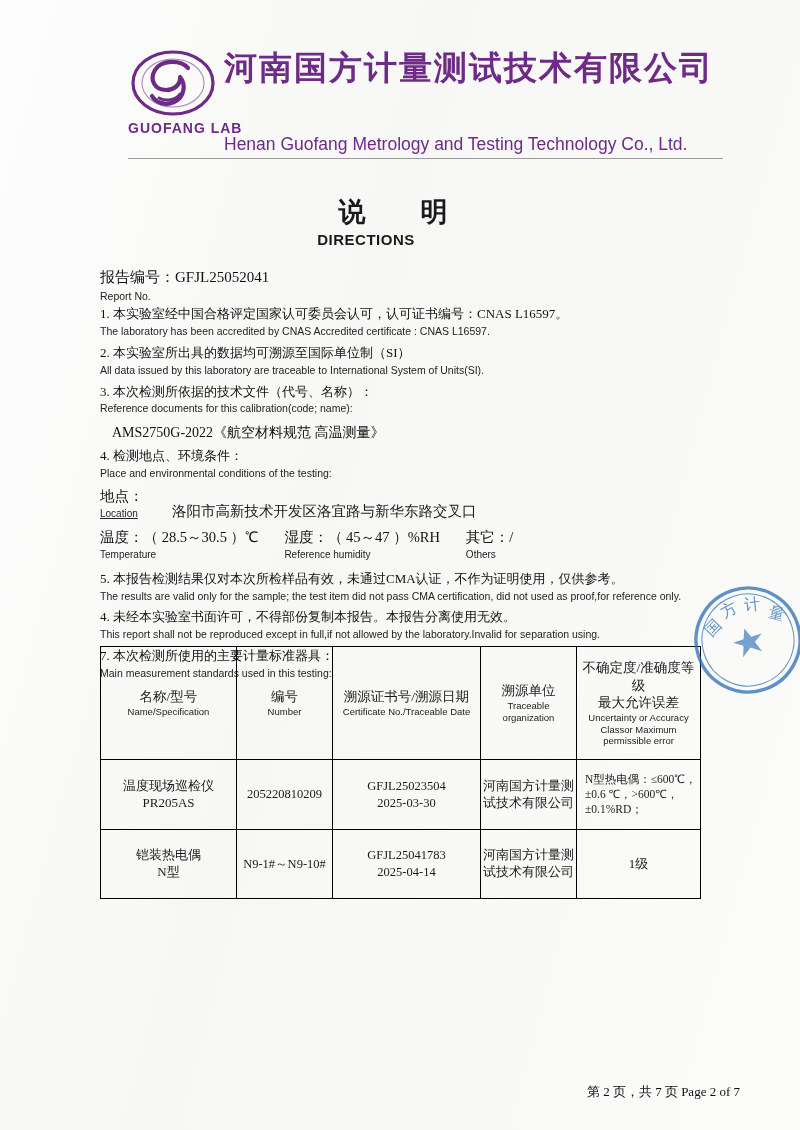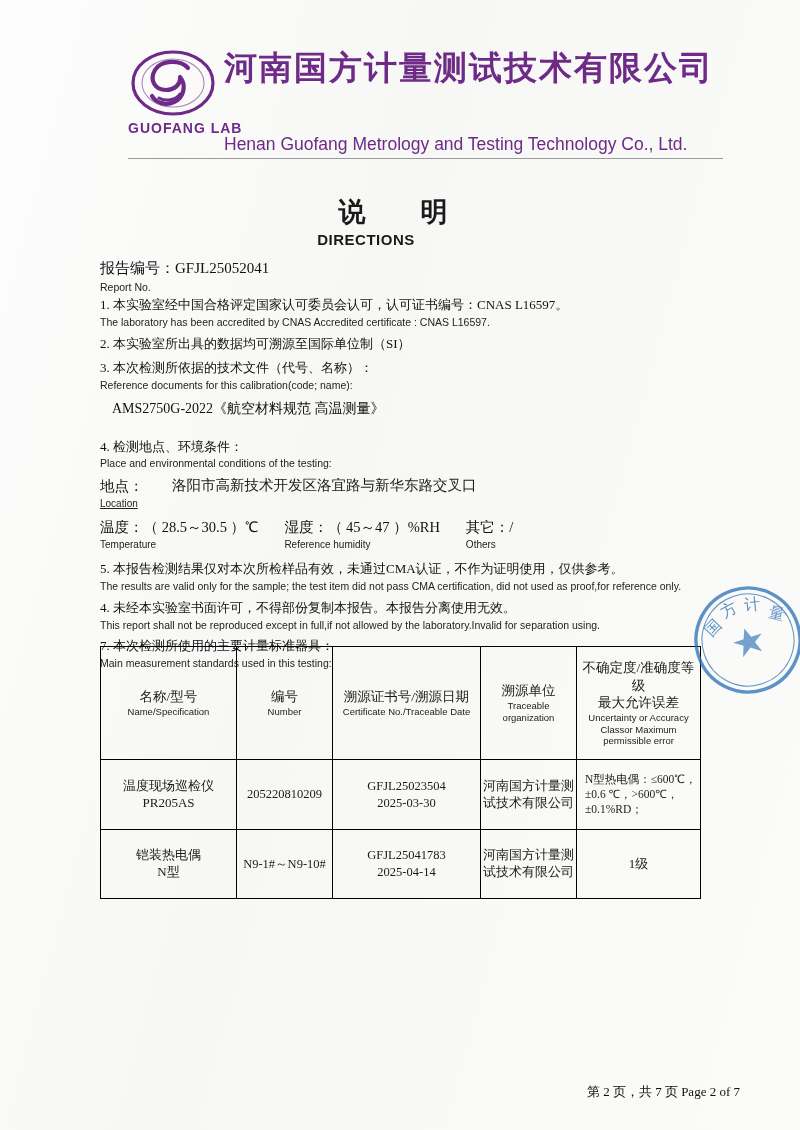--- a/index.html
+++ b/index.html
@@ -113,29 +113,29 @@
     line-height: 1.45;
     color: #111;
   }
   .en {
     font-family: "Liberation Sans", sans-serif;
     font-size: 10.5px;
     line-height: 1.4;
     color: #222;
   }
   .blk { margin-bottom: 5px; }
-  .report-no { margin-bottom: 2px; }
+  .report-no { margin-bottom: 2px; margin-top: 9px; }
   .report-no .cn { font-size: 15px; }
   .indent-doc {
-    margin: 7px 0 18px 12px;
+    margin: 7px 0 4px 12px;
     font-size: 14px;
   }
   .sub-row {
     display: flex;
-    align-items: flex-start;
+    align-items: flex-end;
     margin-top: 4px;
   }
   .sub-label { width: 58px; }
   .sub-label .cn { font-size: 14.5px; }
   .sub-label .en { font-size: 10px; text-decoration: underline; }
   .sub-val {
     font-family: "Liberation Serif", serif;
     font-size: 14.5px;
     padding-left: 14px;
   }
@@ -256,20 +256,21 @@
       <div class="en">Report No.</div>
     </div>
 
     <div class="blk">
       <div class="cn">1. 本实验室经中国合格评定国家认可委员会认可，认可证书编号：CNAS  L16597。</div>
       <div class="en">The laboratory has been accredited by CNAS  Accredited certificate : CNAS L16597.</div>
     </div>
 
     <div class="blk">
       <div class="cn">2. 本实验室所出具的数据均可溯源至国际单位制（SI）</div>
+      <div class="en">All data issued by this laboratory are traceable to International System of Units(SI).</div>
     </div>
 
     <div class="blk">
       <div class="cn">3. 本次检测所依据的技术文件（代号、名称）：</div>
       <div class="en">Reference documents for this calibration(code;  name):</div>
     </div>
 
     <div class="cn indent-doc">AMS2750G-2022《航空材料规范  高温测量》</div>
 
     <div class="blk">

